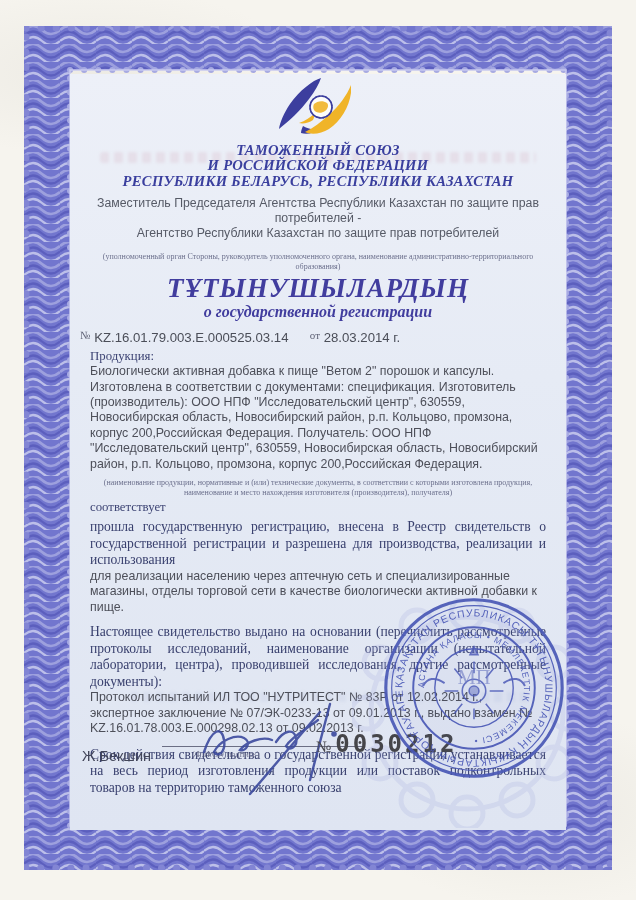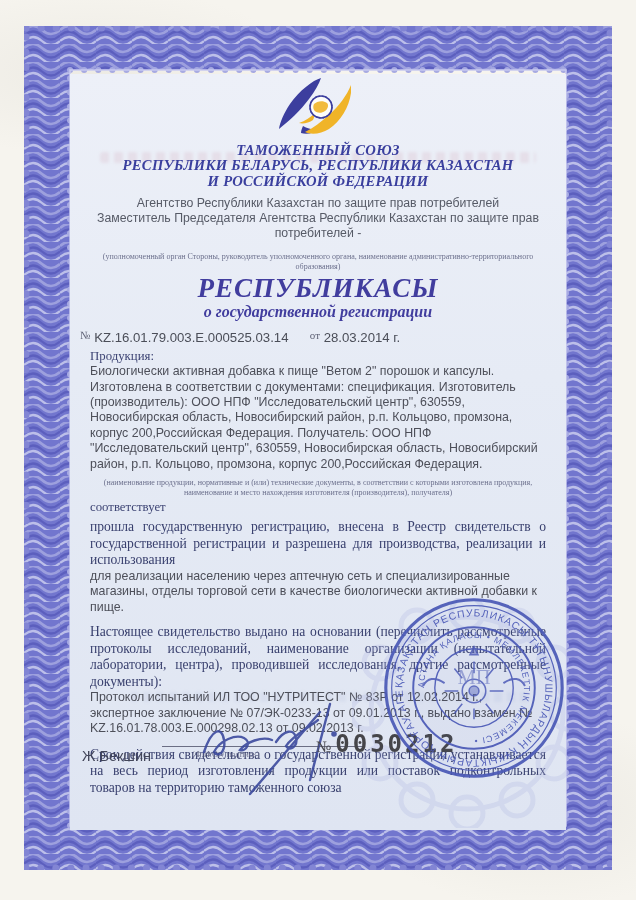--- a/index.html
+++ b/index.html
@@ -105,32 +105,32 @@
         <path d="M92,8 C88,18 80,29 70,38 C62,45 54,51 46,55 C52,58 62,57 70,52 C82,44 90,30 92,16 C92,13 92,10 92,8 Z" fill="#f0b428"></path>
         <path d="M56,36 C52,40 46,44 40,46 C44,47 50,46 54,43 C55,41 56,38 56,36 Z" fill="#f0b428"></path>
         <circle cx="62" cy="30" r="11" fill="#fdfdfa" stroke="#3c3e9e" stroke-width="1.6"></circle>
         <path d="M55,27 C58,24 64,23 68,26 C70,28 69,32 66,34 C62,37 57,36 55,33 C54,31 54,29 55,27 Z" fill="#f0b428" opacity="0.9"></path>
         <circle cx="62" cy="30" r="11" fill="none" stroke="#3c3e9e" stroke-width="1.2" stroke-dasharray="1.5,2"></circle>
       </svg>
     </div>
 
     <div class="union">
       <div>ТАМОЖЕННЫЙ СОЮЗ</div>
+      <div>И РОССИЙСКОЙ ФЕДЕРАЦИИ</div>
       <div>РЕСПУБЛИКИ БЕЛАРУСЬ, РЕСПУБЛИКИ КАЗАХСТАН</div>
-      <div>И РОССИЙСКОЙ ФЕДЕРАЦИИ</div>
     </div>
 
     <div class="agency">
+      <div>Заместитель Председателя Агентства Республики Казахстан по защите прав потребителей -</div>
       <div>Агентство Республики Казахстан по защите прав потребителей</div>
-      <div>Заместитель Председателя Агентства Республики Казахстан по защите прав потребителей -</div>
     </div>
 
     <div class="tiny-caption agency-caption">(уполномоченный орган Стороны, руководитель уполномоченного органа, наименование административно-территориального образования)</div>
 
-    <div class="cert-title">РЕСПУБЛИКАСЫ</div>
+    <div class="cert-title">ТҰТЫНУШЫЛАРДЫҢ</div>
     <div class="cert-subtitle">о государственной регистрации</div>
 
     <div class="number-row">
       <span class="sign">№</span>
       <span>KZ.16.01.79.003.E.000525.03.14</span>
       <span class="gap"></span>
       <span class="sign">от</span>
       <span>28.03.2014 г.</span>
     </div>
 

